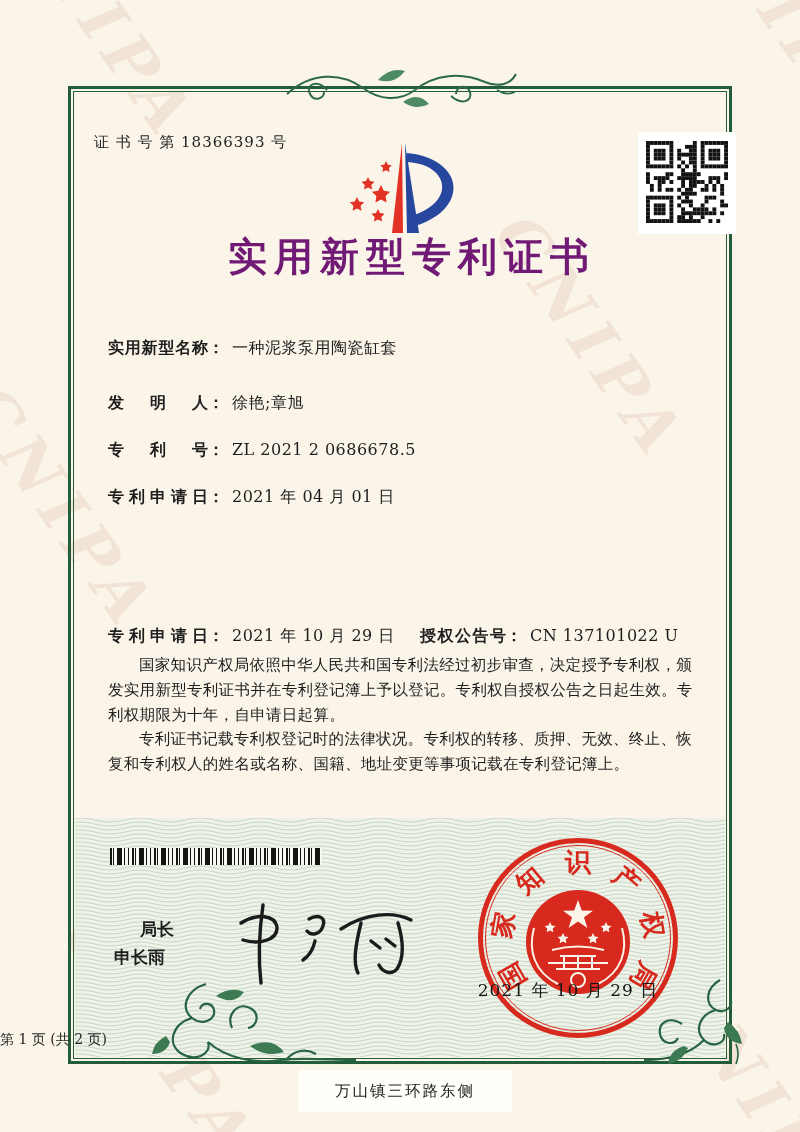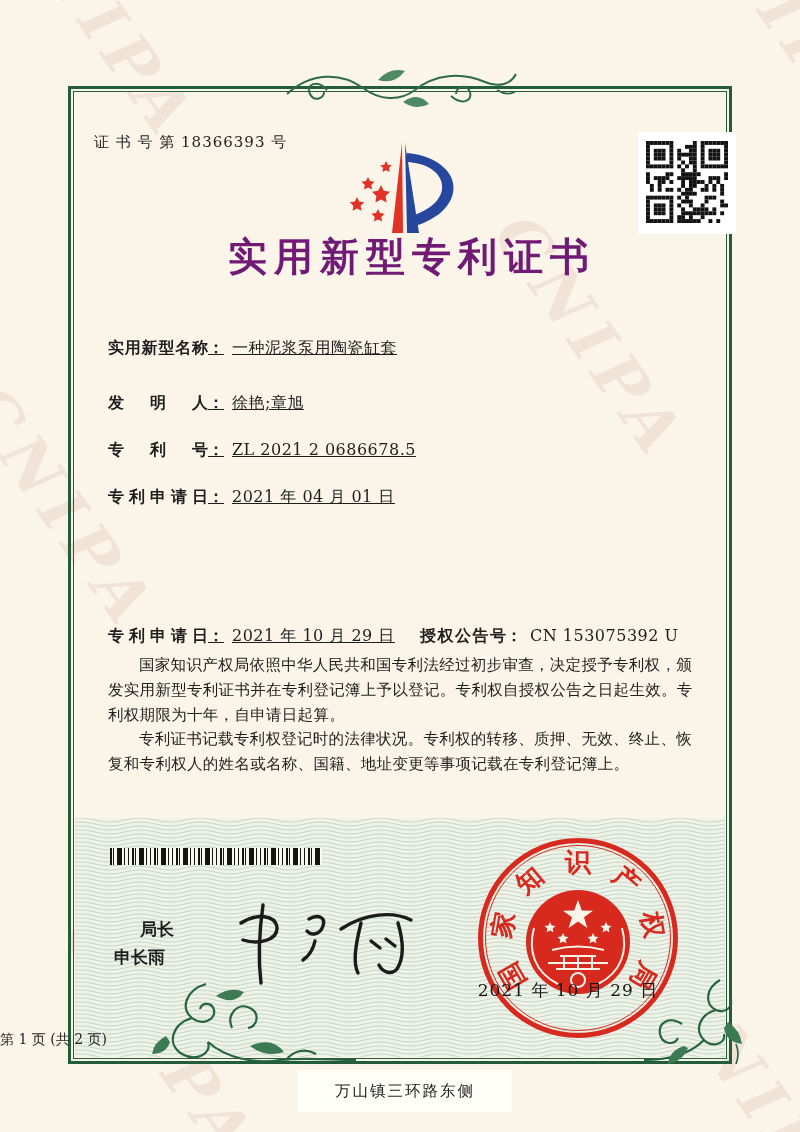--- a/index.html
+++ b/index.html
@@ -25,21 +25,21 @@
 
   #cert-no{left:94px;top:133px;font-size:15px;letter-spacing:1px;}
 
   #logo{left:335px;top:133px;}
   #qr-box{left:638px;top:132px;width:98px;height:102px;background:#ffffff;}
   #qr{position:absolute;left:8px;top:9px;}
 
   #title{left:12px;top:230px;width:800px;text-align:center;font-size:39px;font-weight:700;
       letter-spacing:7px;color:#701a75;}
 
-  .field{left:108px;font-size:16px;white-space:nowrap;text-decoration:underline;}
+  .field{left:108px;font-size:16px;white-space:nowrap;}
   .f-label{display:inline-block;width:100px;text-align:justify;text-align-last:justify;
       font-family:"DejaVu Sans","Liberation Sans",sans-serif;font-weight:600;
       vertical-align:top;}
   .f-colon{font-family:"DejaVu Sans","Liberation Sans",sans-serif;font-weight:600;}
   .f-value{margin-left:8px;letter-spacing:.5px;}
   #field-address .f-value{display:inline-block;white-space:normal;width:438px;line-height:1.55;}
   #grant-no-pair{position:absolute;left:312px;top:0;white-space:nowrap;}
   #grant-no-pair .f-label{width:86px;}
 
   #body-text{left:108px;top:653px;width:588px;font-size:15.5px;line-height:1.6;z-index:4;}
@@ -349,21 +349,21 @@
   </div>
   <div class="field layer" style="top:440px">
     <span class="f-label">专利号</span><span class="f-colon">：</span><span class="f-value">ZL 2021 2 0686678.5</span>
   </div>
   <div class="field layer" style="top:487px">
     <span class="f-label">专利申请日</span><span class="f-colon">：</span><span class="f-value">2021 年 04 月 01 日</span>
   </div>
   <div class="field layer" style="top:626px">
     <span class="f-label">专利申请日</span><span class="f-colon">：</span><span class="f-value">2021 年 10 月 29 日</span>
     <span id="grant-no-pair">
-      <span class="f-label">授权公告号</span><span class="f-colon">：</span><span class="f-value">CN 153075392 U</span>
+      <span class="f-label">授权公告号</span><span class="f-colon">：</span><span class="f-value">CN 137101022 U</span>
     </span>
   </div>
 
   <div id="body-text" class="layer">
     <p>国家知识产权局依照中华人民共和国专利法经过初步审查，决定授予专利权，颁发实用新型专利证书并在专利登记簿上予以登记。专利权自授权公告之日起生效。专利权期限为十年，自申请日起算。</p>
     <p>专利证书记载专利权登记时的法律状况。专利权的转移、质押、无效、终止、恢复和专利权人的姓名或名称、国籍、地址变更等事项记载在专利登记簿上。</p>
   </div>
 
   <div id="barcode" class="layer"></div>
 

